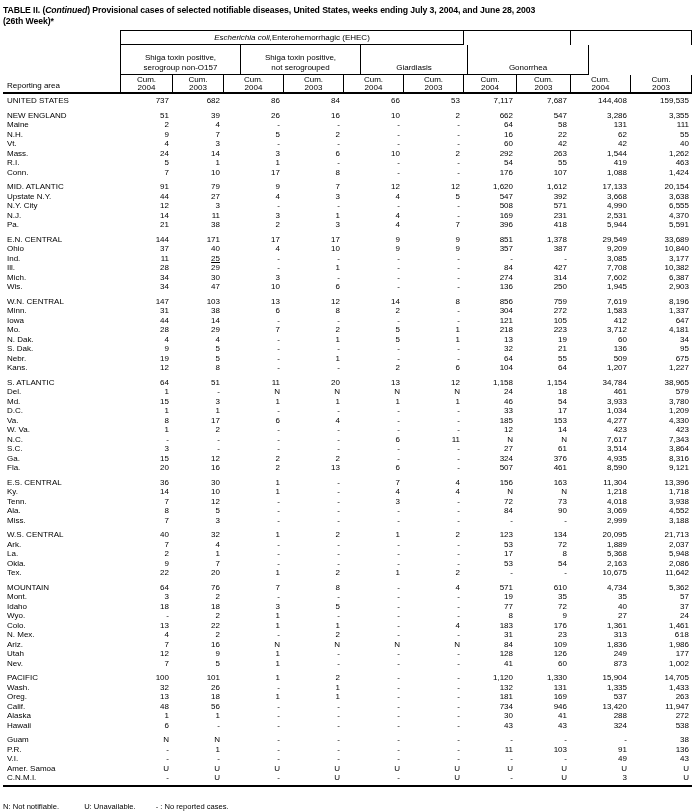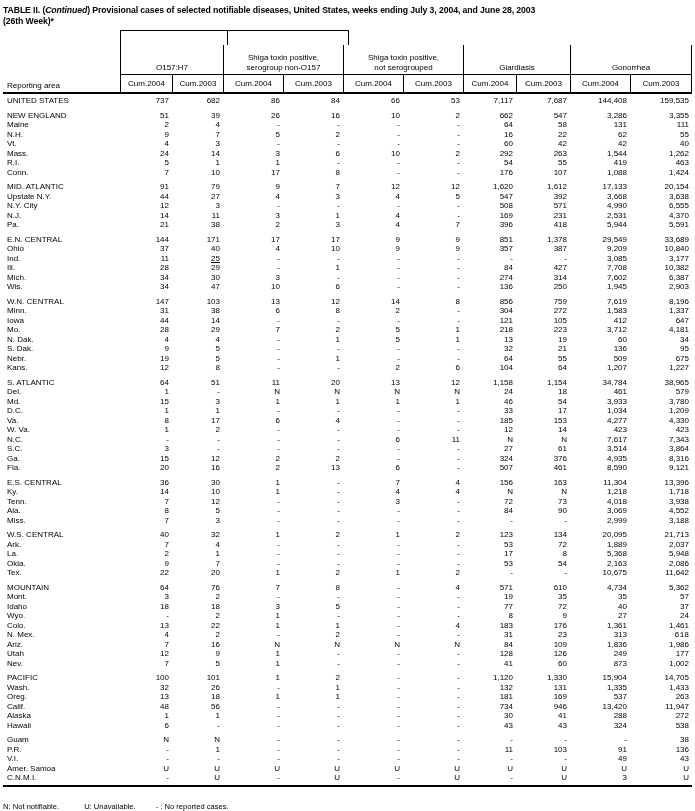--- a/index.html
+++ b/index.html
@@ -28,21 +28,21 @@
   .rowA .last { border-right:1.5px solid #000; }
 
   .rowB { height:30px; }
   .rowB .gcell { border-left:1.5px solid #000; border-bottom:1.5px solid #000;
                  display:flex; flex-direction:column; justify-content:flex-end; align-items:center;
                  line-height:9.5px; padding-bottom:2px; text-align:center; white-space:nowrap; }
   .rowB .last { border-right:1.5px solid #000; }
 
   .rowC { height:19px; }
   .raCell { display:flex; align-items:flex-end; padding:0 0 2px 4px; border-bottom:2px solid #000; }
-  .cumCell { box-sizing:border-box; border-bottom:2px solid #000; display:flex; flex-direction:row;
+  .cumCell { box-sizing:border-box; border-bottom:2px solid #000; display:flex; flex-direction:column;
              justify-content:center; align-items:center; line-height:8.5px; font-size:8px; padding-top:1px; }
   .gbL { border-left:1.5px solid #000; }
   .pdL { border-left:1px solid #000; }
   .gbR { border-right:1.5px solid #000; }
 
   
   #tbody { border-bottom:2.5px solid #000; padding-top:2px; padding-bottom:2px; }
   .brow { display:flex; height:9.5px; }
   .bc { box-sizing:border-box; font-size:8px; line-height:9.5px; overflow:hidden; white-space:nowrap; }
   .area { padding-left:4px; text-align:left; }
@@ -60,30 +60,30 @@
 
 <div class="page">
 
   <div class="title"><span>TABLE II. (</span><span class="it">Continued</span><span>) Provisional cases of selected notifiable diseases, United States, weeks ending July 3, 2004, and June 28, 2003</span></div>
   <div class="title">(26th Week)*</div>
 
   <div class="hdr">
 
     <div class="hrow rowA">
       <div class="hc c0"></div>
+      <div class="hc wEhec bx ehec">
+          <span class="it">Escherichia coli,</span>
+          <span> Enterohemorrhagic (EHEC)</span>
+        </div>
       <div class="hc wGia bx"></div>
       <div class="hc wGon bx last"></div>
     </div>
 
     <div class="hrow rowB">
       <div class="hc c0"></div>
-      <div class="hc w0157 gcell">
-        <span></span>
-        <span>O157:H7</span>
-      </div>
       <div class="hc wNon gcell">
         <span>Shiga toxin positive,</span>
         <span>serogroup non-O157</span>
       </div>
       <div class="hc wNsg gcell">
         <span>Shiga toxin positive,</span>
         <span>not serogrouped</span>
       </div>
       <div class="hc wGia gcell">
         <span></span>

